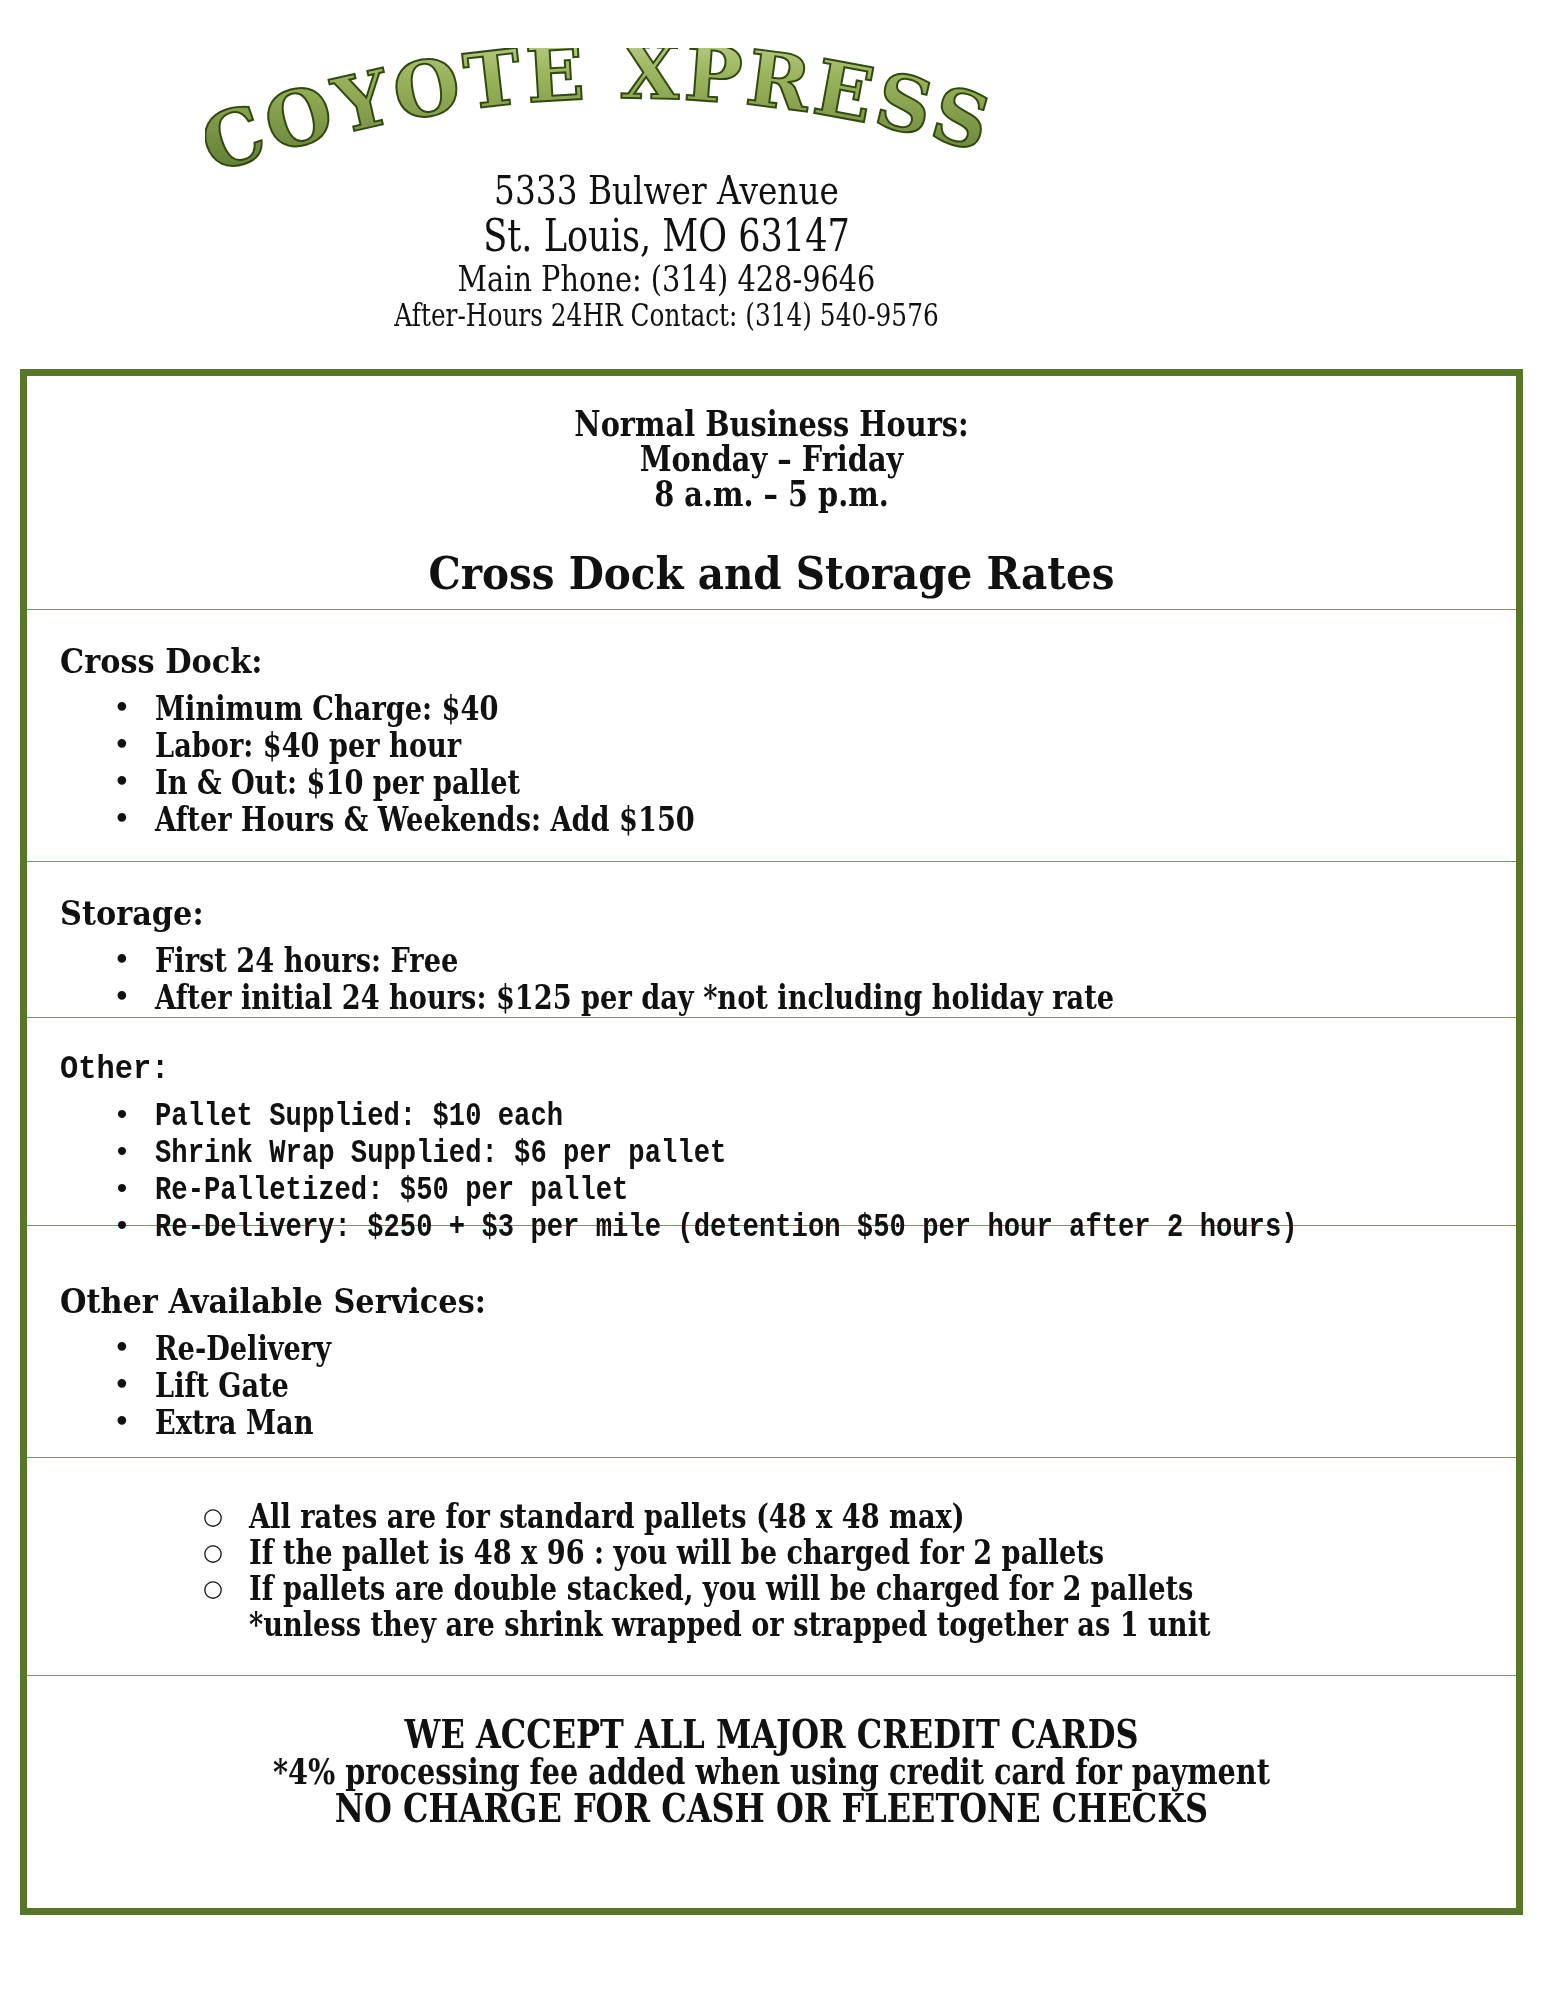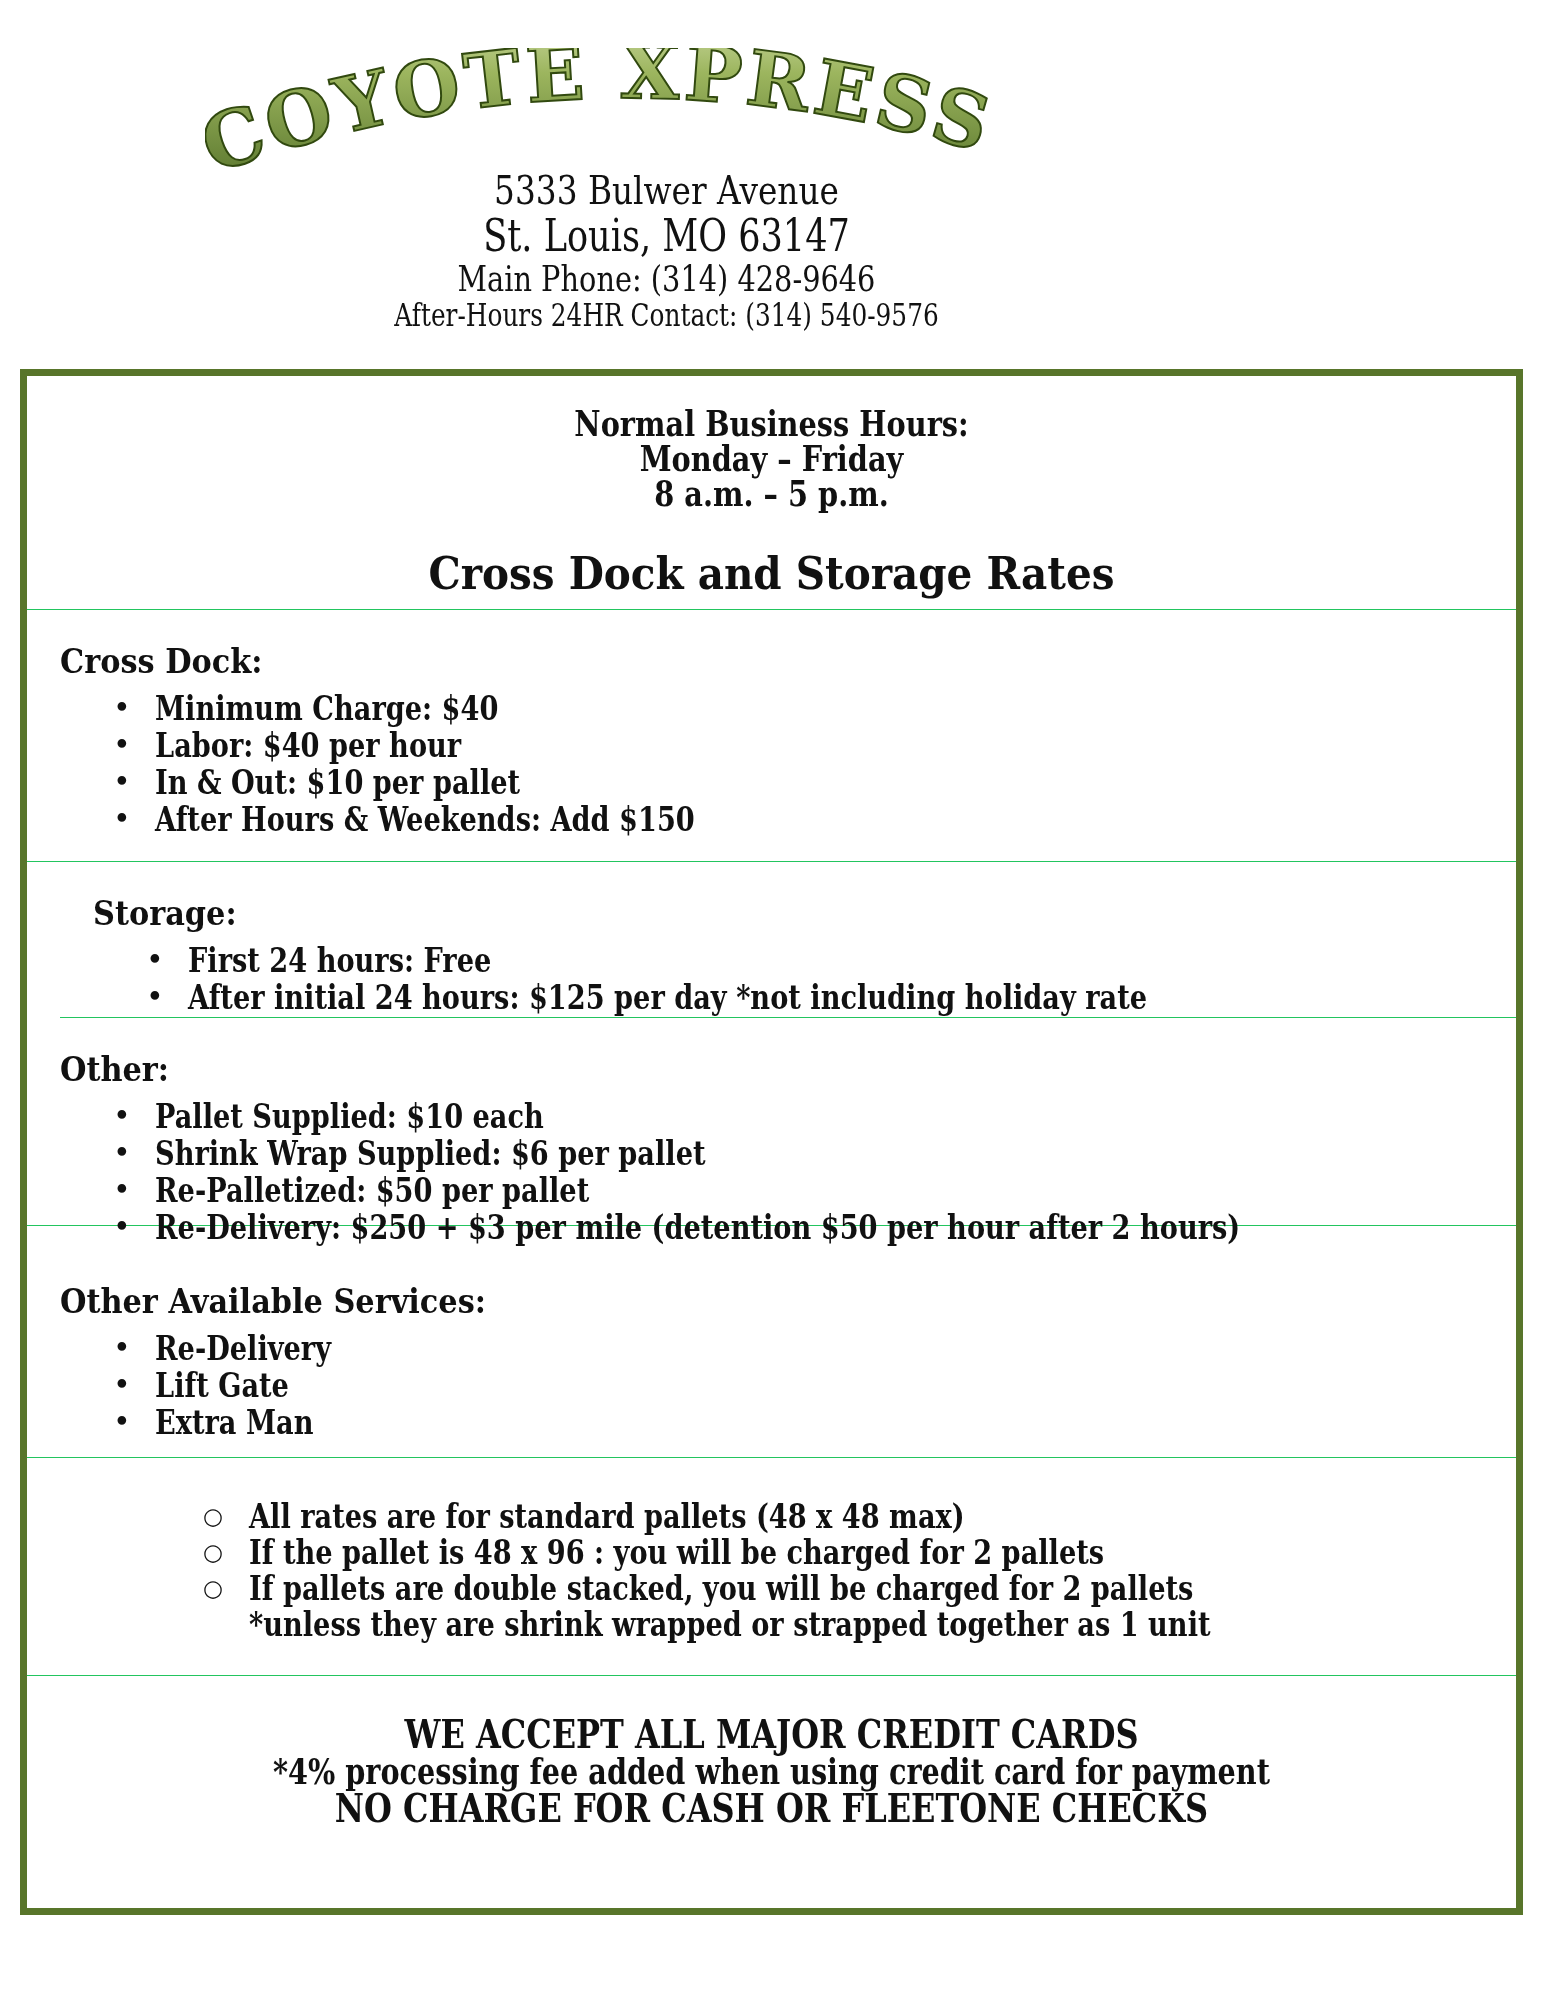--- a/index.html
+++ b/index.html
@@ -26,22 +26,22 @@
   .sec{box-sizing:border-box;border-bottom:1px solid #22c55e;position:relative;}
   .sec:last-child{border-bottom:none;}
 
   .sec-hours{height:234px;text-align:center;padding-top:30px;}
   .hours-line{display:block;font-size:36px;font-weight:bold;line-height:35px;
     transform:scaleX(0.80);transform-origin:center;white-space:nowrap;}
   .doc-title{display:block;font-size:45px;font-weight:bold;line-height:50px;margin-top:38px;
     transform:scaleX(0.90);transform-origin:center;white-space:nowrap;letter-spacing:0px;}
 
   .sec-crossdock{height:252px;}
-  .sec-storage{height:156px;margin-left:33px;}
-  .sec-other{height:208px;}
+  .sec-storage{height:156px;}
+  .sec-other{height:208px;font-family:Liberation Mono, monospace;}
   .sec-services{height:208px;margin-top:24px;}
   .sec-notes{height:218px;}
   .sec-payment{height:180px;}
 
   .sec-pad{padding-top:33px;padding-left:33px;}
   .sec-heading{font-size:33px;font-weight:bold;line-height:38px;white-space:nowrap;
     display:inline-block;transform:scaleX(0.92);transform-origin:left center;}
   ul.rate-list{list-style:none;margin:8px 0 0 0;padding:0;}
   ul.rate-list li{position:relative;height:37px;}
   .dot{position:absolute;left:53px;top:50%;transform:translateY(-54%);font-size:30px;line-height:0;}

